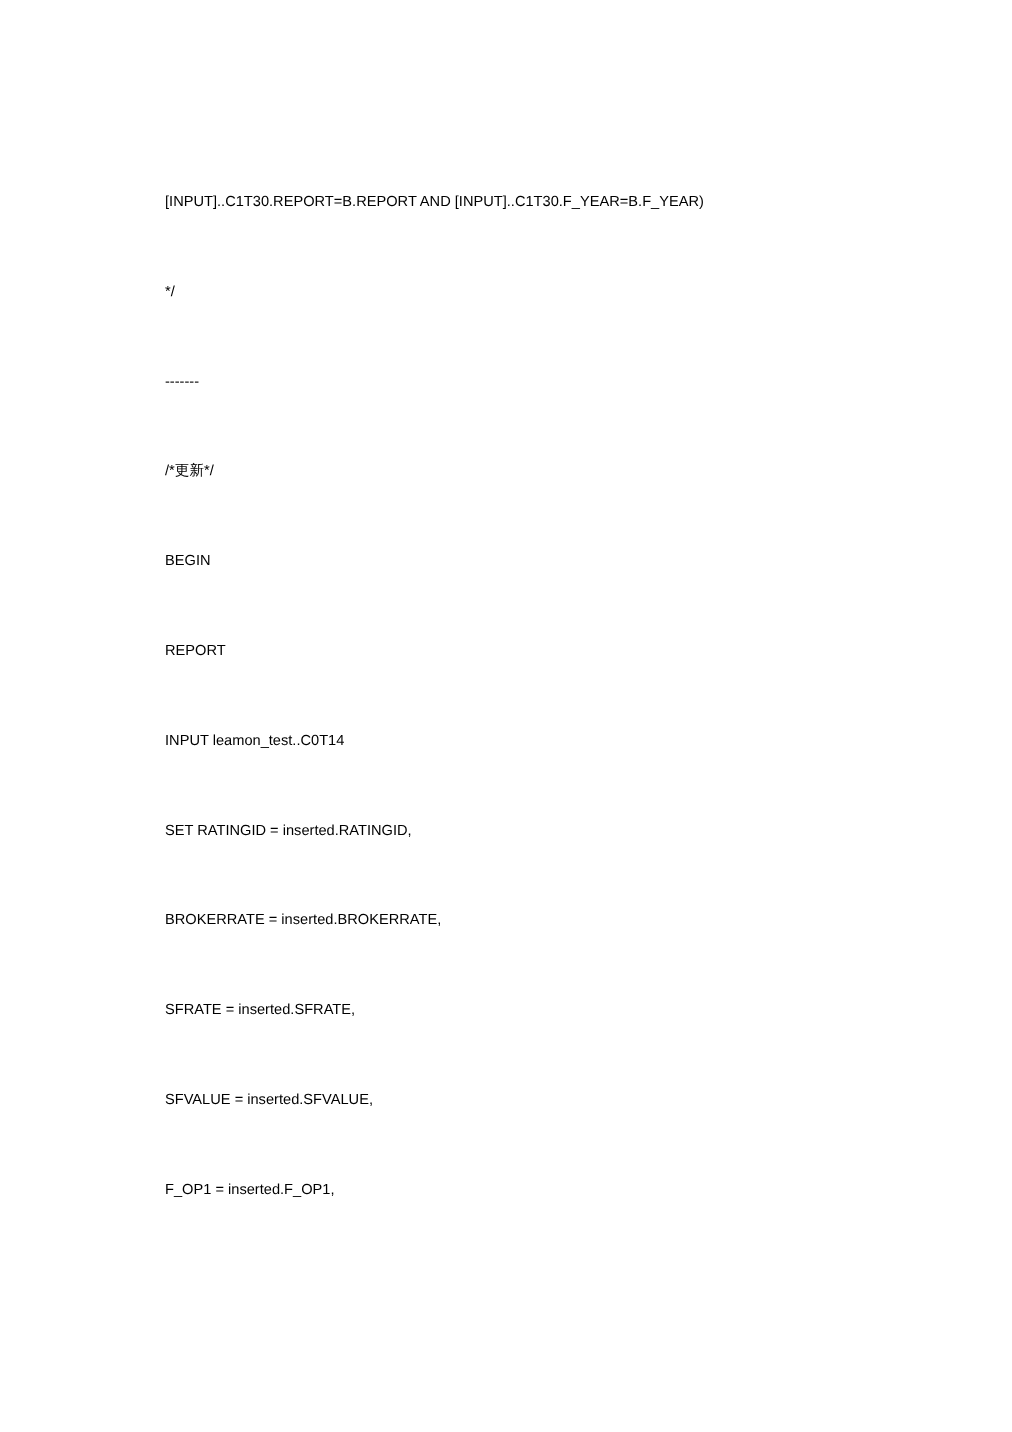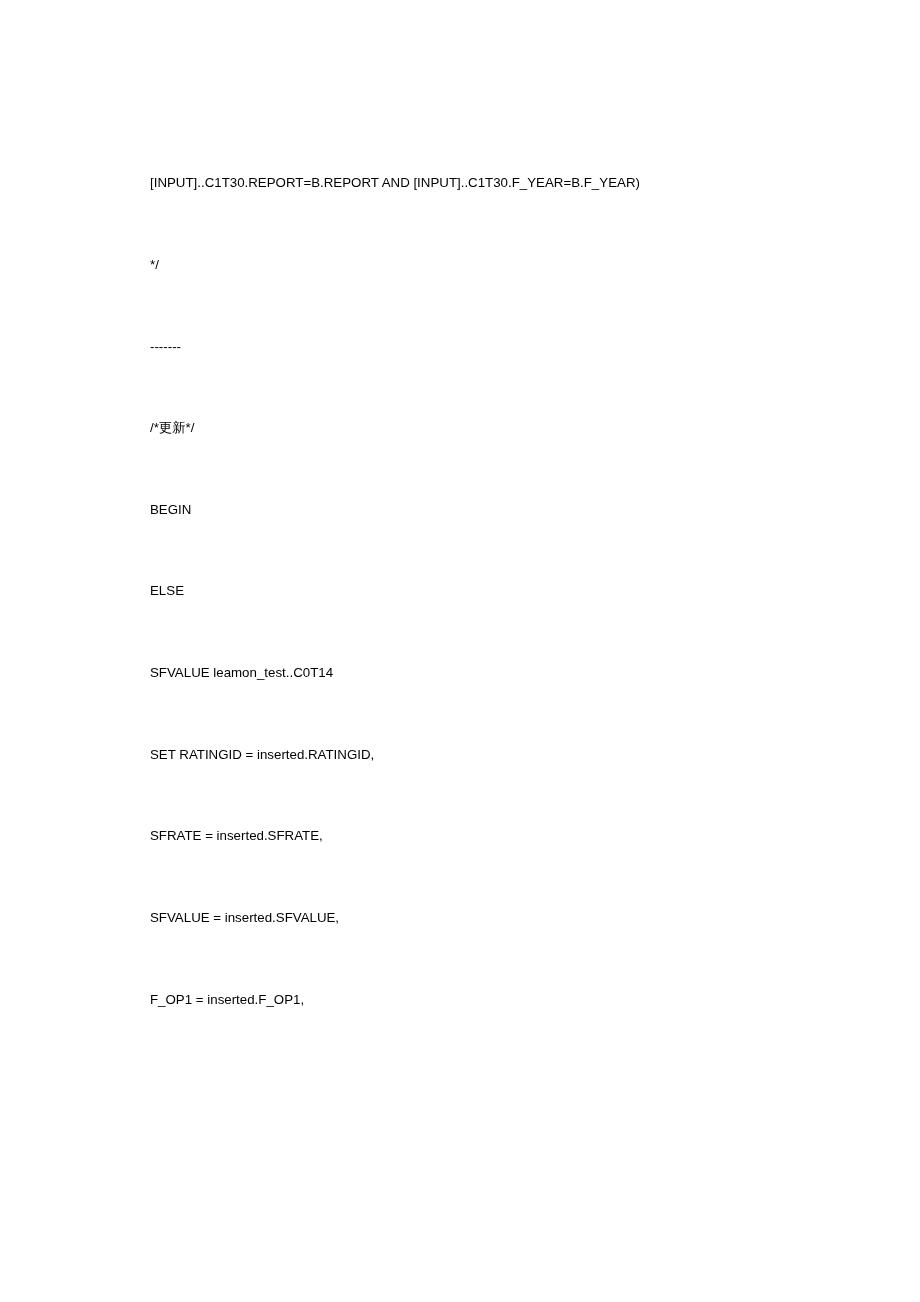--- a/index.html
+++ b/index.html
@@ -25,23 +25,24 @@
 </style>
 </head>
 <body>
 
 <div class="page">
   <span class="code-line">[INPUT]..C1T30.REPORT=B.REPORT AND [INPUT]..C1T30.F_YEAR=B.F_YEAR)</span>
   <span class="code-line">*/</span>
   <span class="code-line">-------</span>
   <span class="code-line">/*更新*/</span>
   <span class="code-line">BEGIN</span>
-  <span class="code-line">ELSE</span>
-  <span class="code-line">SFVALUE leamon_test..C0T14</span>
+  <span class="code-line">REPORT</span>
+  <span class="code-line">INPUT leamon_test..C0T14</span>
   <span class="code-line">SET RATINGID = inserted.RATINGID,</span>
+  <span class="code-line">BROKERRATE = inserted.BROKERRATE,</span>
   <span class="code-line">SFRATE = inserted.SFRATE,</span>
   <span class="code-line">SFVALUE = inserted.SFVALUE,</span>
   <span class="code-line">F_OP1 = inserted.F_OP1,</span>
   
   
   
   
   
   
   

